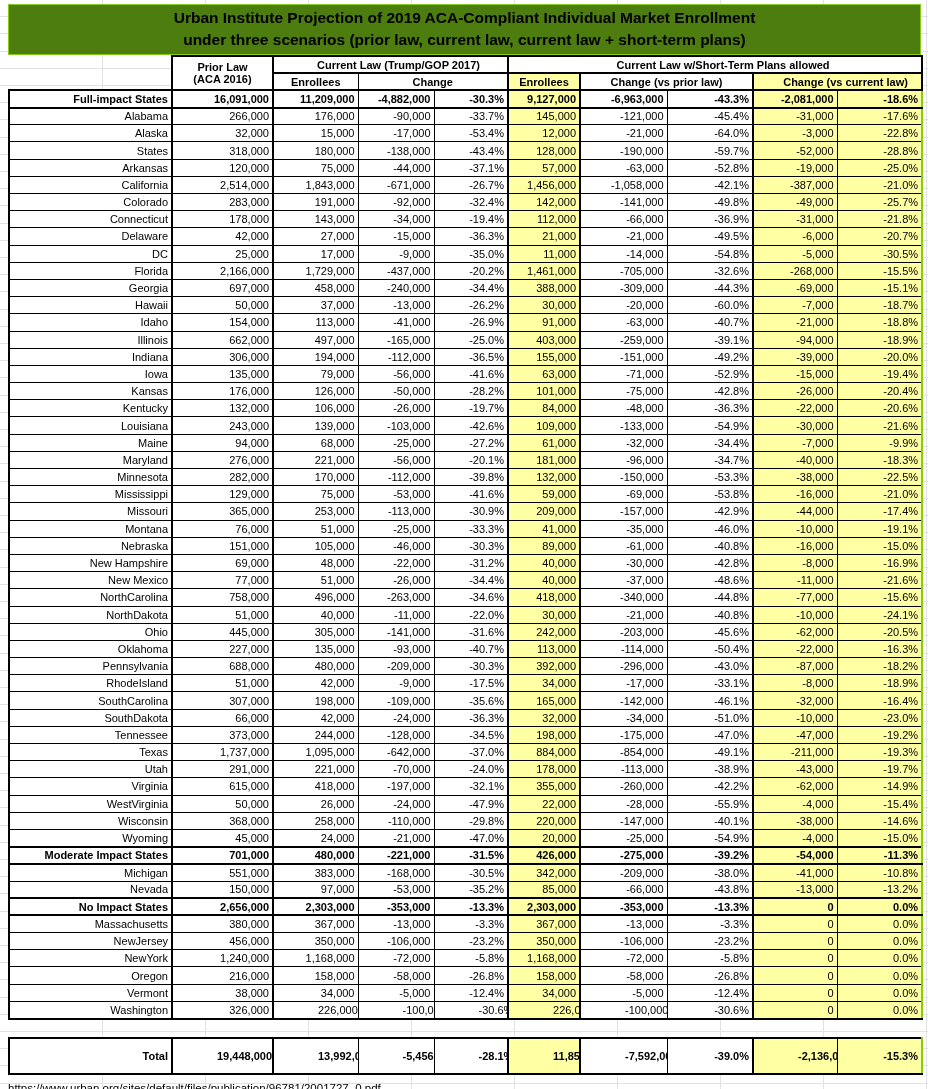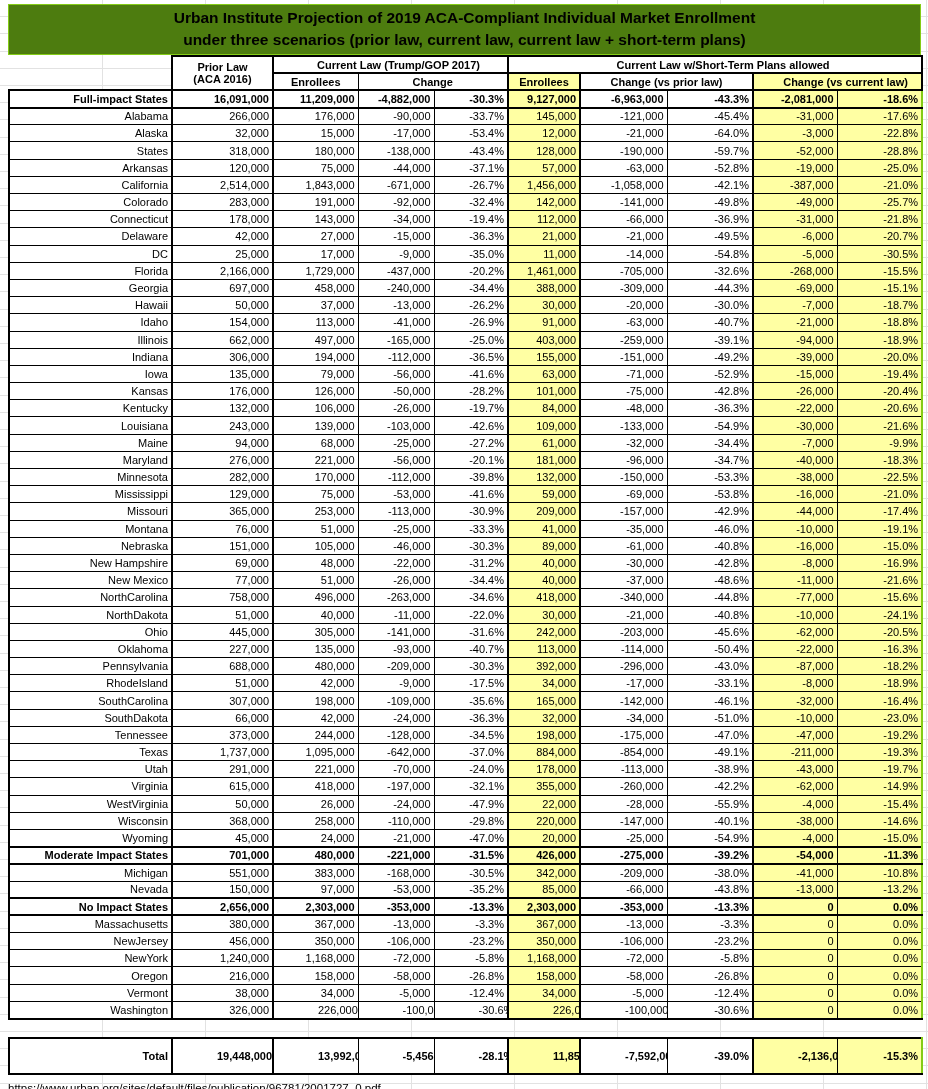--- a/index.html
+++ b/index.html
@@ -238,21 +238,21 @@
           <td class="num c8 hl">-15.1%</td>
         </tr>
         <tr>
           <td class="state">Hawaii</td>
           <td class="num c0">50,000</td>
           <td class="num c1">37,000</td>
           <td class="num c2">-13,000</td>
           <td class="num c3">-26.2%</td>
           <td class="num c4 hl">30,000</td>
           <td class="num c5">-20,000</td>
-          <td class="num c6">-30.0%</td>
+          <td class="num c6">-60.0%</td>
           <td class="num c7 hl">-7,000</td>
           <td class="num c8 hl">-18.7%</td>
         </tr>
         <tr>
           <td class="state">Idaho</td>
           <td class="num c0">154,000</td>
           <td class="num c1">113,000</td>
           <td class="num c2">-41,000</td>
           <td class="num c3">-26.9%</td>
           <td class="num c4 hl">91,000</td>

